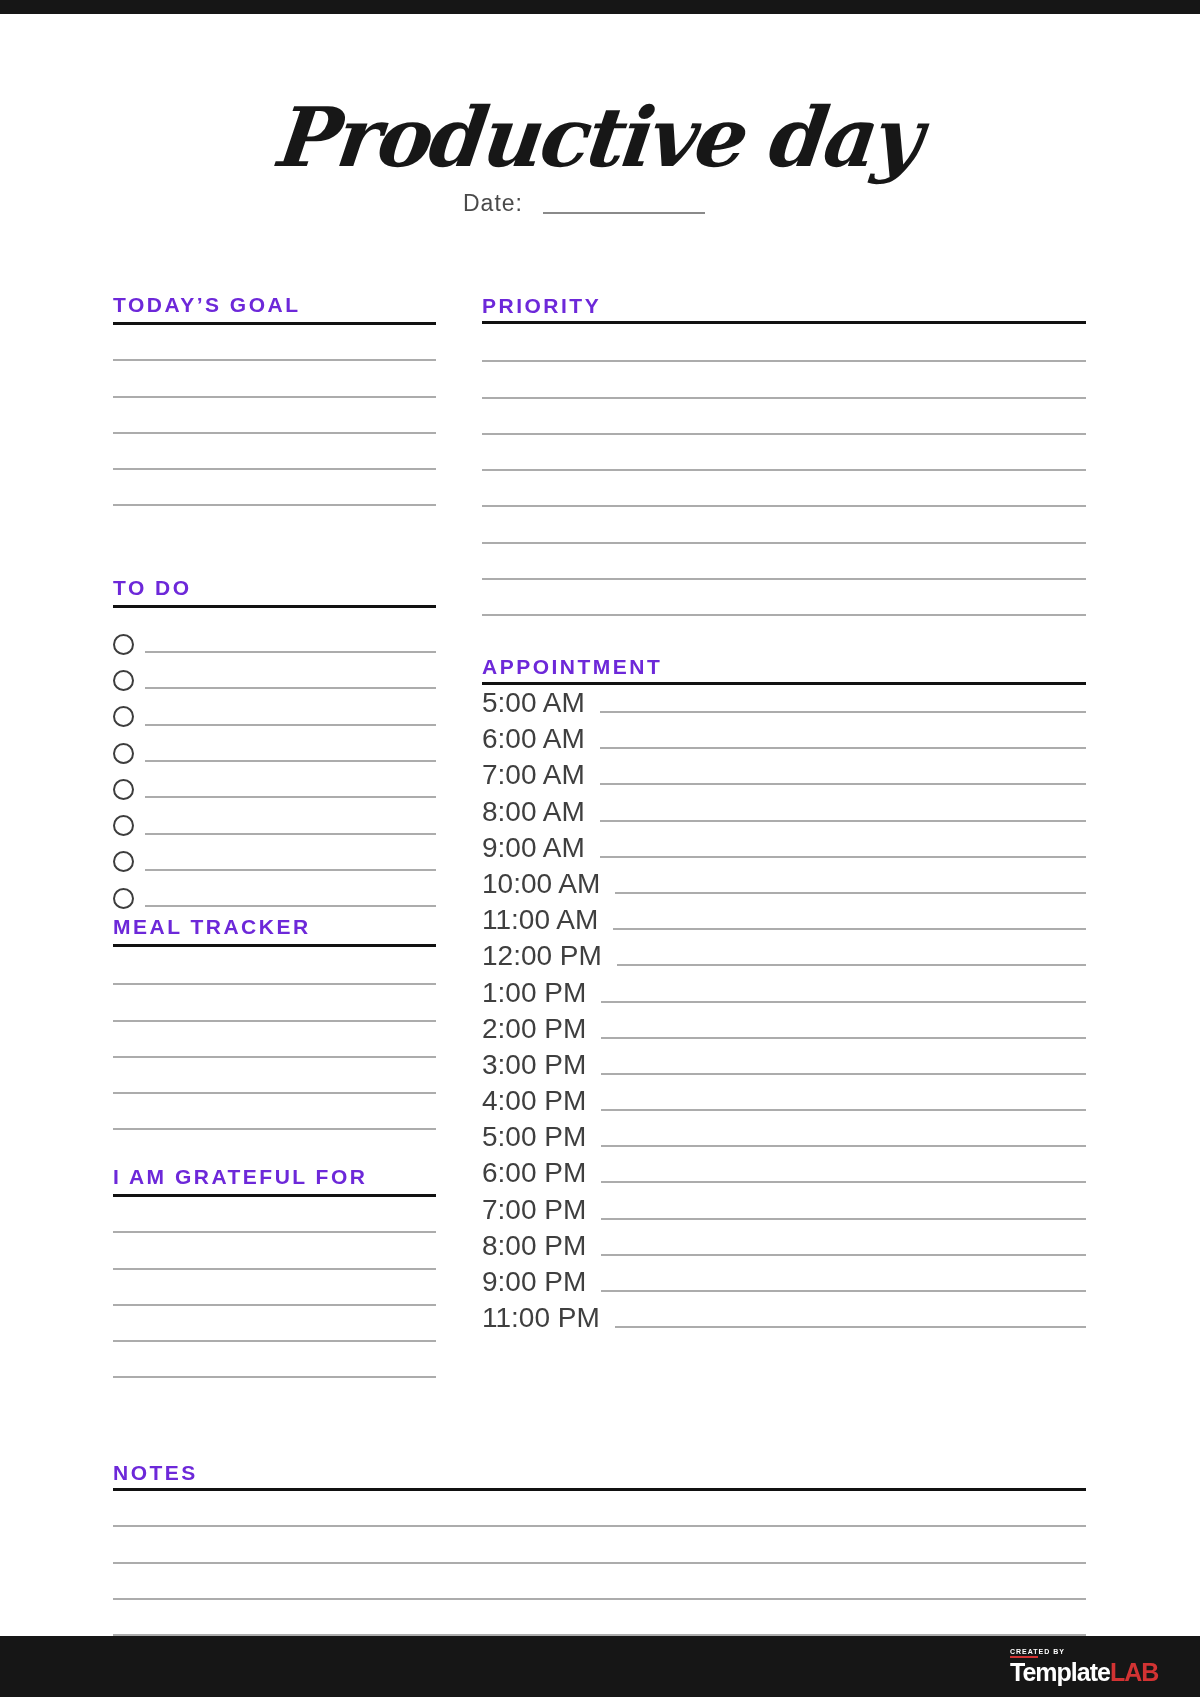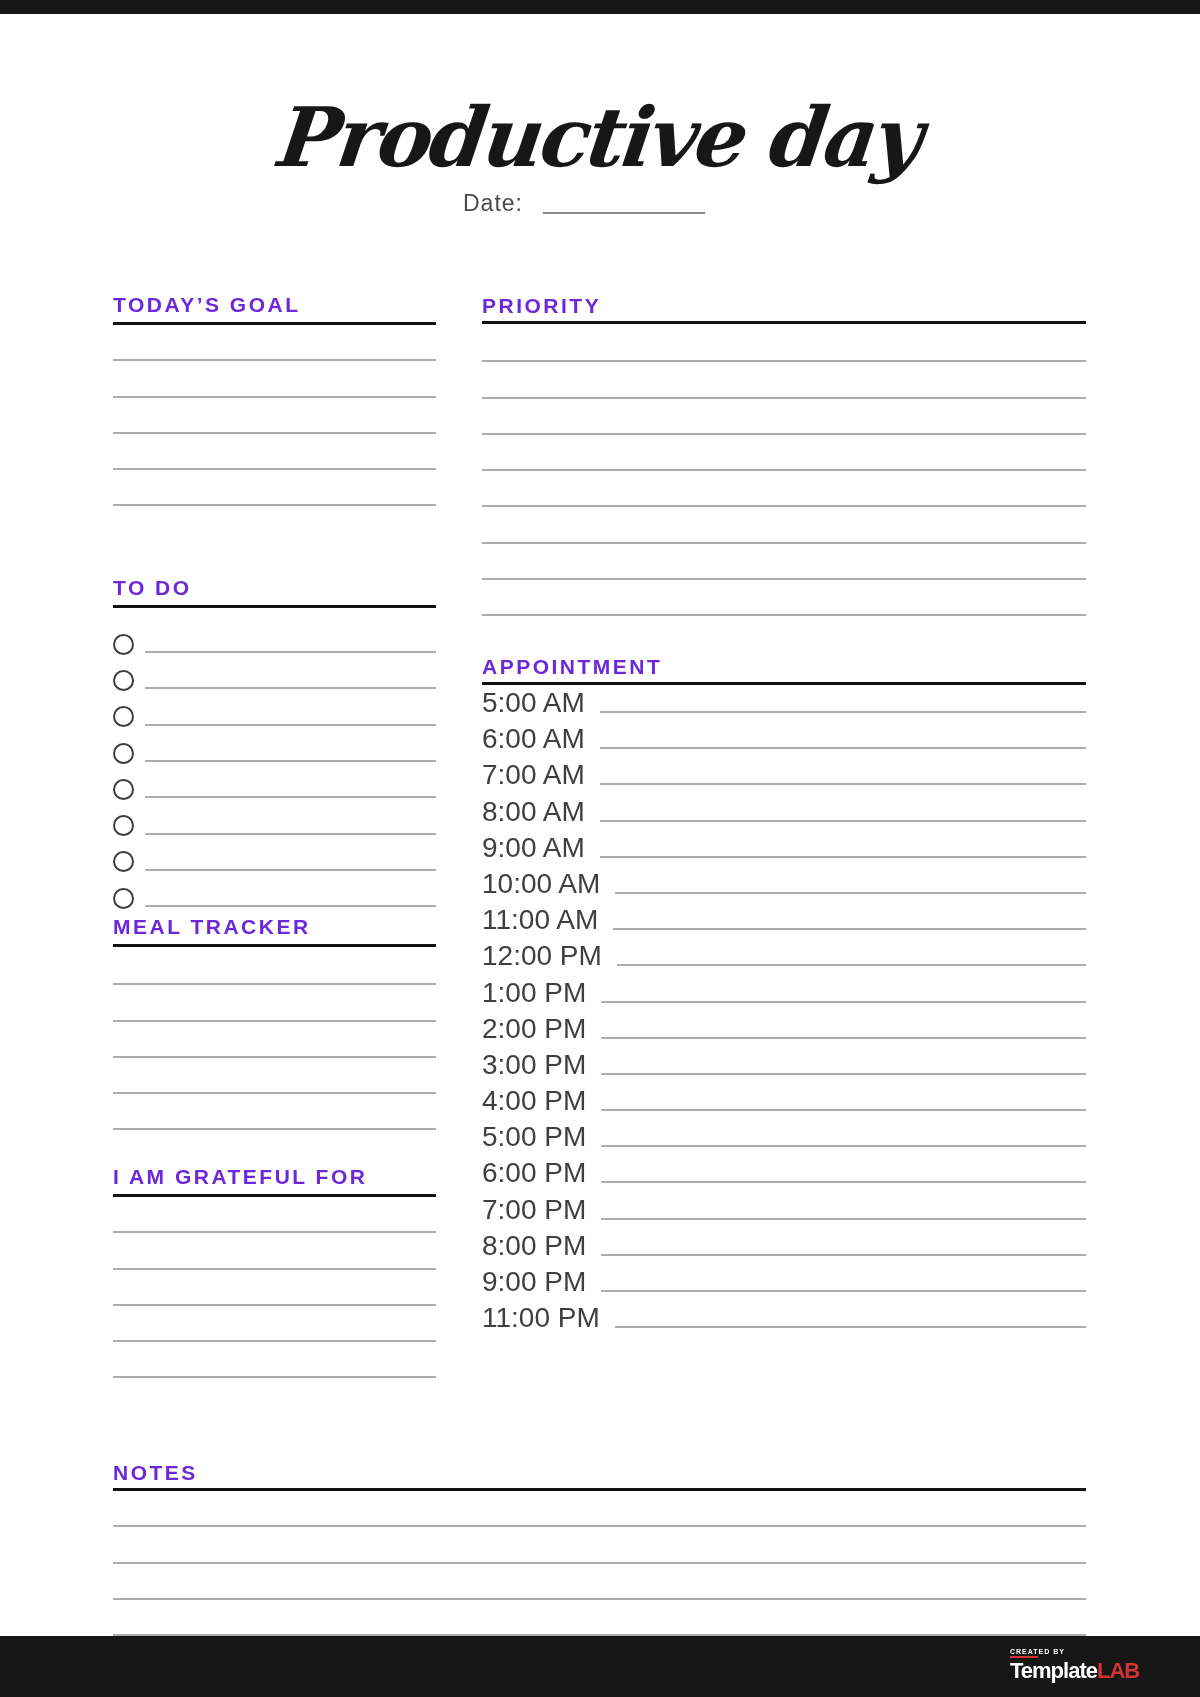--- a/index.html
+++ b/index.html
@@ -89,21 +89,21 @@
     border-bottom:2px solid #acacac;
   }
 
   
   #logo { position:absolute; left:1010px; top:1648px; line-height:1; }
   #logo .created {
     font-size:7px; font-weight:bold; color:#ffffff;
     letter-spacing:1px; display:block;
   }
   #logo .created-underline { width:28px; height:2px; background:#d23333; margin:1px 0 2px 0; }
-  #logo .brand { font-size:22px; font-weight:bold; letter-spacing:-1px; white-space:nowrap; }
+  #logo .brand { font-size:25px; font-weight:bold; letter-spacing:-1px; white-space:nowrap; }
   #logo .brand-white { color:#ffffff; }
   #logo .brand-red { color:#d23333; }
 </style>
 </head>
 <body>
 
 <div id="page">
 
   <div id="top-bar" class="bar"></div>
 

